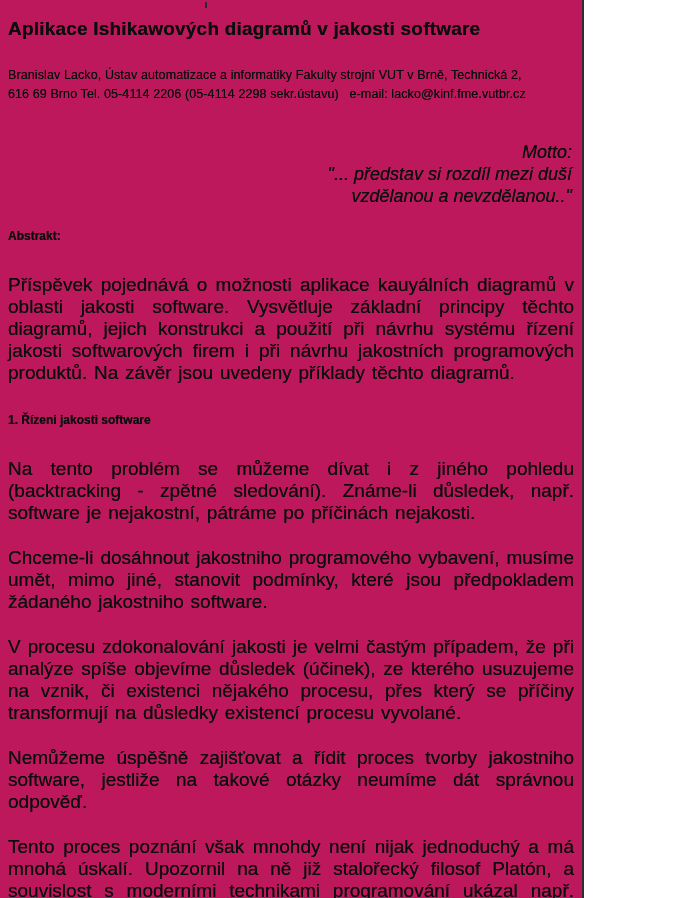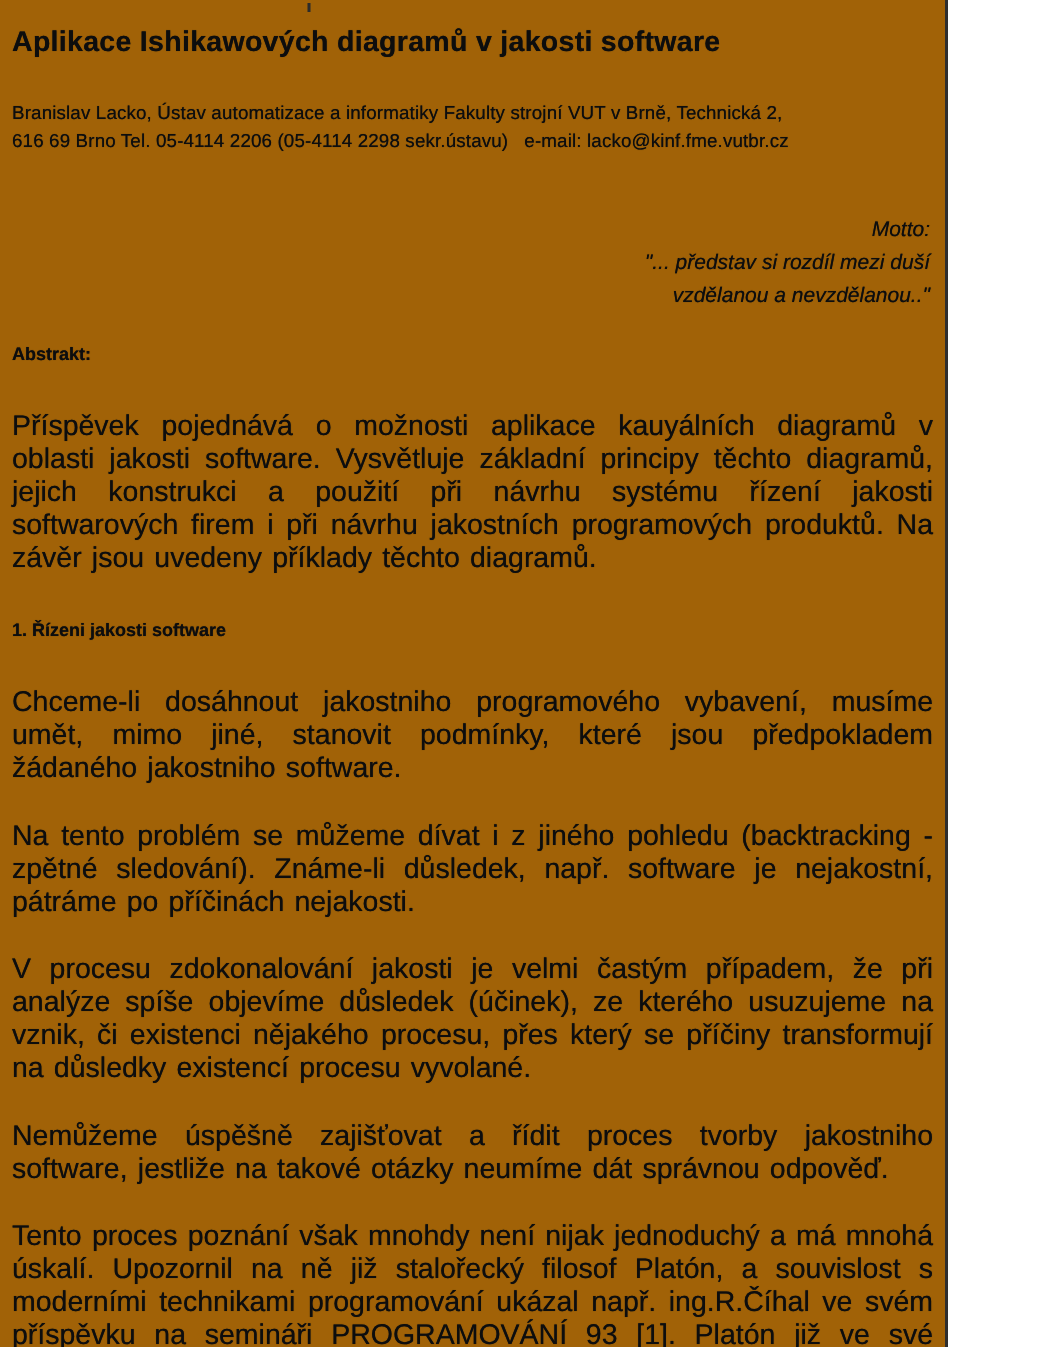--- a/index.html
+++ b/index.html
@@ -1,20 +1,20 @@
 <!DOCTYPE html>
 <html><head>
 <meta charset="utf-8">
 <style>
   html, body { margin: 0; padding: 0; background: #ffffff; }
   .page {
     position: relative;
-    width: 632px;
+    width: 584px;
     height: 898px;
-    background: #a16207;
+    background: #be185d;
     overflow: hidden;
     font-family: "Liberation Sans", sans-serif;
     color: #0d0d0d;
     -webkit-font-smoothing: antialiased;
   }
   .content {
     position: absolute;
     top: 18px; left: 8px; right: 10px;
   }
   .scan-text { text-shadow: 0 0 0.45px #1a1a1a; }
@@ -28,21 +28,21 @@
     font-size: 12.5px;
     font-weight: normal;
     line-height: 18.5px;
     letter-spacing: 0.1px;
     margin: 0 0 38px 0;
   }
   .author-line2 { white-space: pre-wrap; }
   .motto-block {
     text-align: right;
     font-style: italic;
-    font-size: 14px;
+    font-size: 18px;
     line-height: 22px;
     padding-right: 2px;
     margin: 0 0 22px 0;
   }
   .abstract-heading, .section-heading {
     font-size: 12px;
     font-weight: bold;
     margin: 0;
   }
   .abstract-heading { margin-bottom: 31px; }
@@ -89,20 +89,20 @@
       <div>"... představ si rozdíl mezi duší</div>
       <div>vzdělanou a nevzdělanou.."</div>
     </div>
 
     <h2 class="abstract-heading">Abstrakt:</h2>
 
     <p class="para">Příspěvek pojednává o možnosti aplikace kauyálních diagramů v oblasti jakosti software. Vysvětluje základní principy těchto diagramů, jejich konstrukci a použití při návrhu systému řízení jakosti softwarových firem i při návrhu jakostních programových produktů. Na závěr jsou uvedeny příklady těchto diagramů.</p>
 
     <h2 class="section-heading">1. Řízeni jakosti software</h2>
 
+    <p class="para">Na tento problém se můžeme dívat i z jiného pohledu (backtracking - zpětné sledování). Známe-li důsledek, např. software je nejakostní, pátráme po příčinách nejakosti.</p>
     <p class="para">Chceme-li dosáhnout jakostniho programového vybavení, musíme umět, mimo jiné, stanovit podmínky, které jsou předpokladem žádaného jakostniho software.</p>
-    <p class="para">Na tento problém se můžeme dívat i z jiného pohledu (backtracking - zpětné sledování). Známe-li důsledek, např. software je nejakostní, pátráme po příčinách nejakosti.</p>
     <p class="para">V procesu zdokonalování jakosti je velmi častým případem, že při analýze spíše objevíme důsledek (účinek), ze kterého usuzujeme na vznik, či existenci nějakého procesu, přes který se příčiny transformují na důsledky existencí procesu vyvolané.</p>
     <p class="para">Nemůžeme úspěšně zajišťovat a řídit proces tvorby jakostniho software, jestliže na takové otázky neumíme dát správnou odpověď.</p>
     <p class="para">Tento proces poznání však mnohdy není nijak jednoduchý a má mnohá úskalí. Upozornil na ně již stalořecký filosof Platón, a souvislost s moderními technikami programování ukázal např. ing.R.Číhal ve svém příspěvku na semináři PROGRAMOVÁNÍ 93 [1]. Platón již ve své starověké filosofické škole učil žáky, jak je mnohdy těžké získat příslušné poznatky a zvolit správné postupy poznávání, které by nám umožnily účinně řešit složité problémy. Výsledky jeho úvah vyústily v poznání, že člověk si v takovém případě musí velmi pečlivě zvolit a stanovit vhodnou metodu, která by mu umožnila, získat potřebné poznatky.</p>
 
   </div>
 </div>
 
 </body></html>

